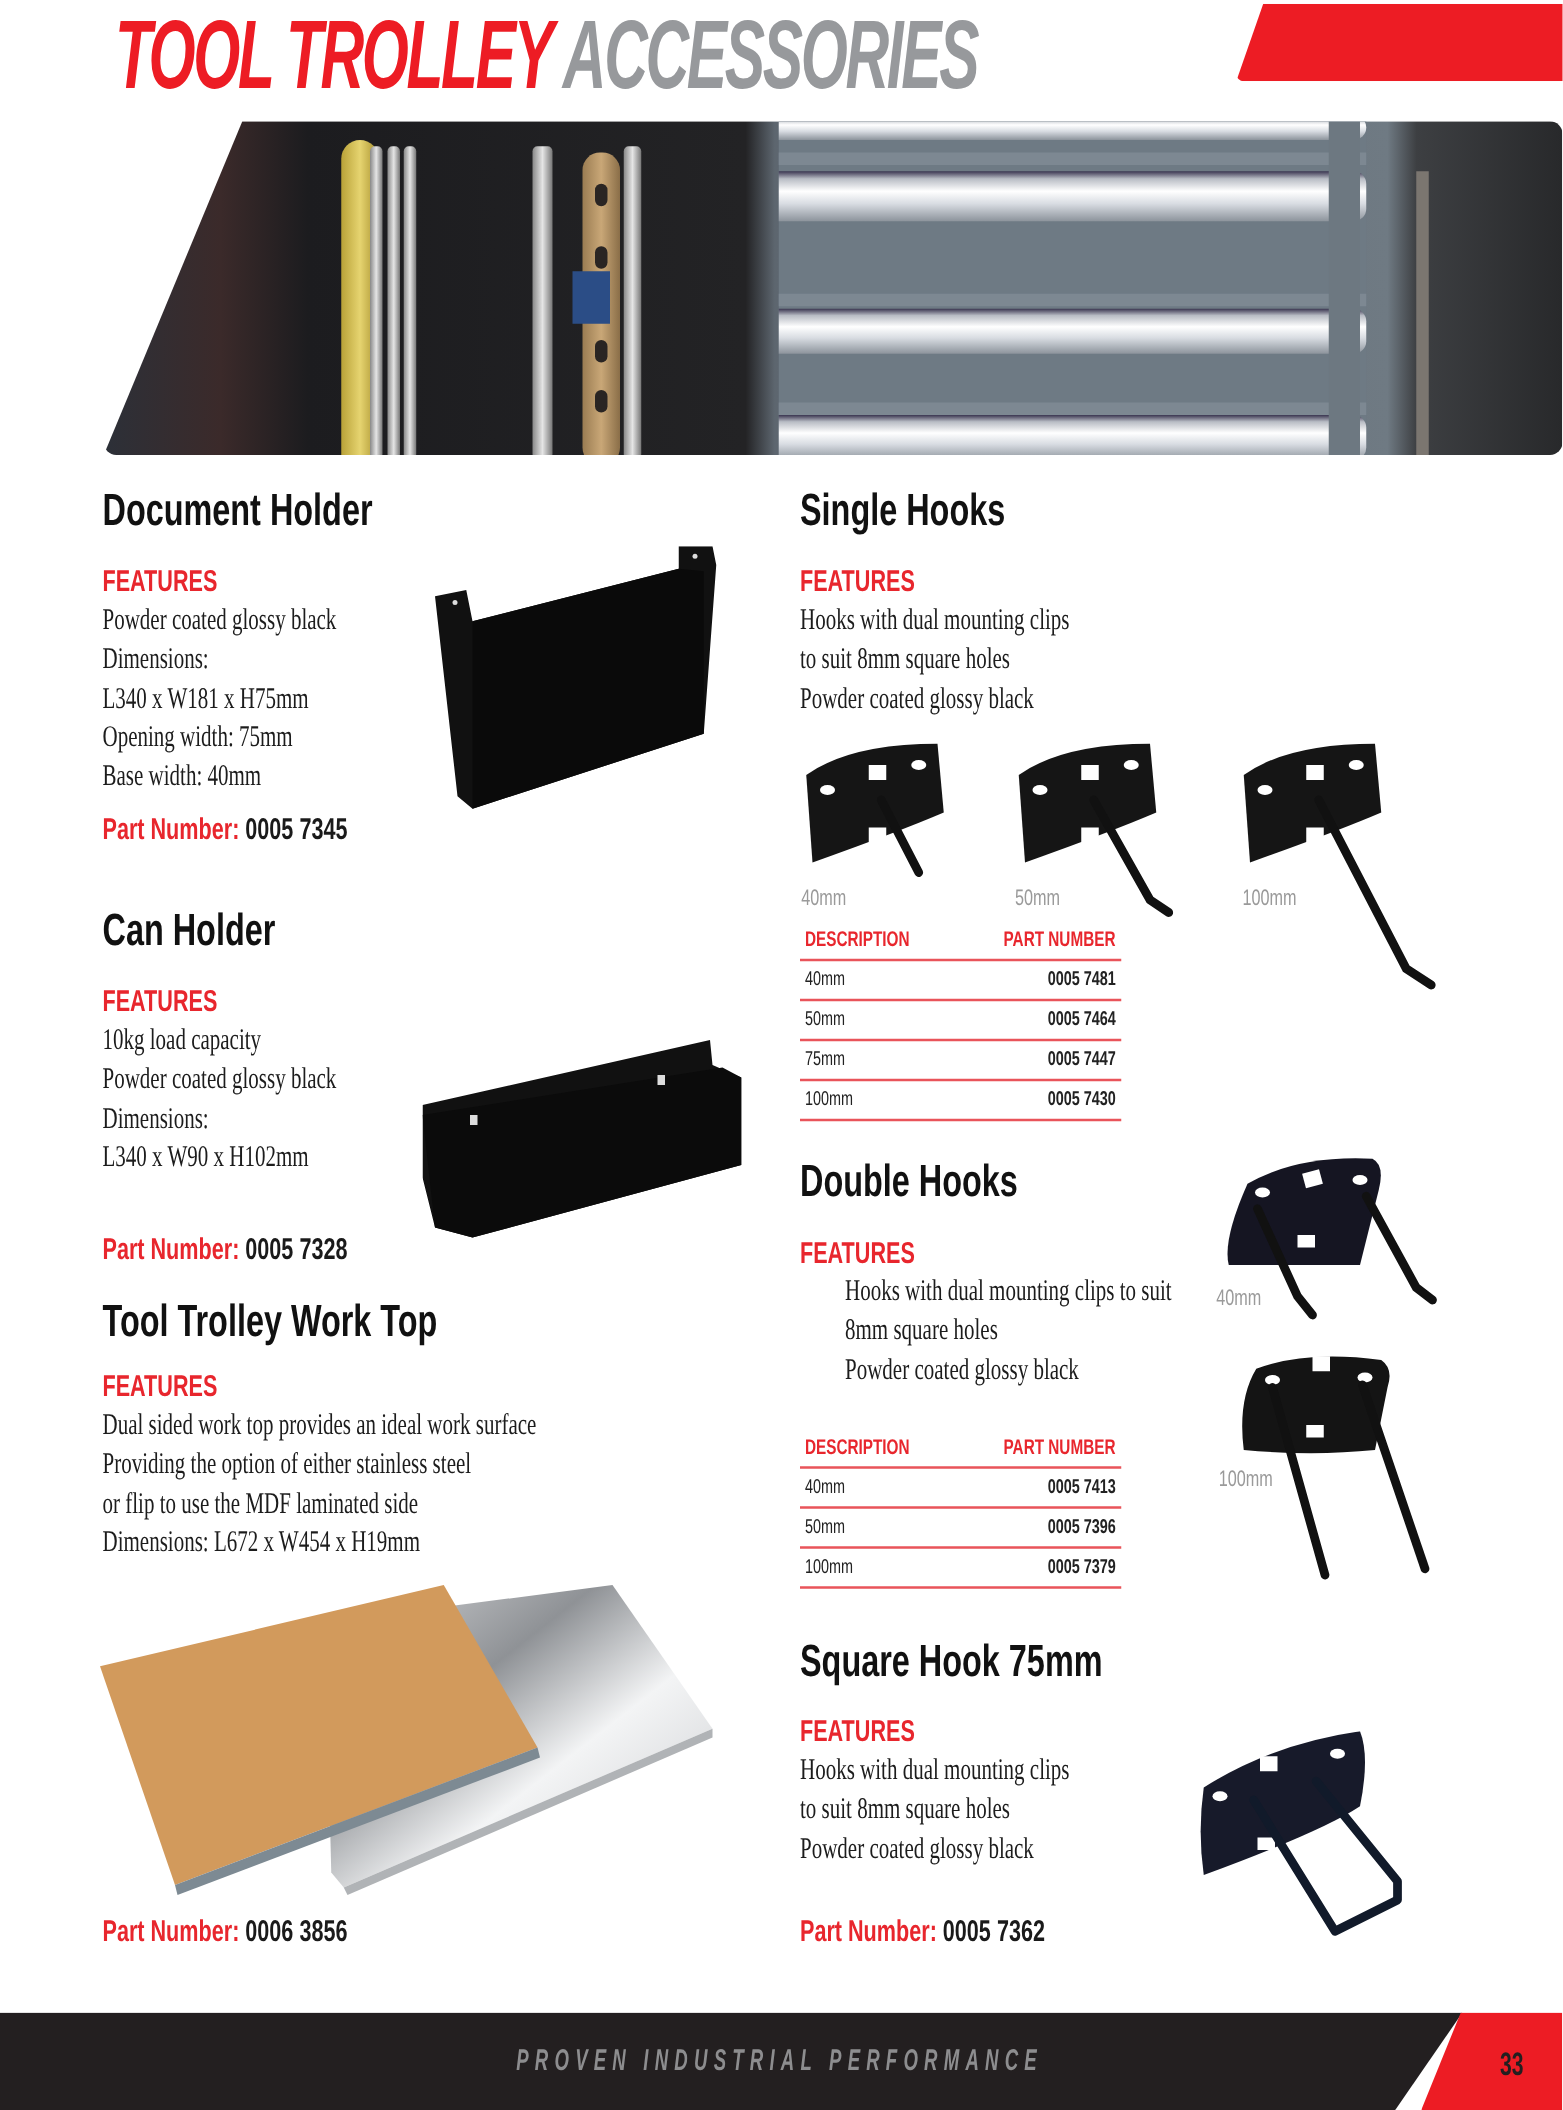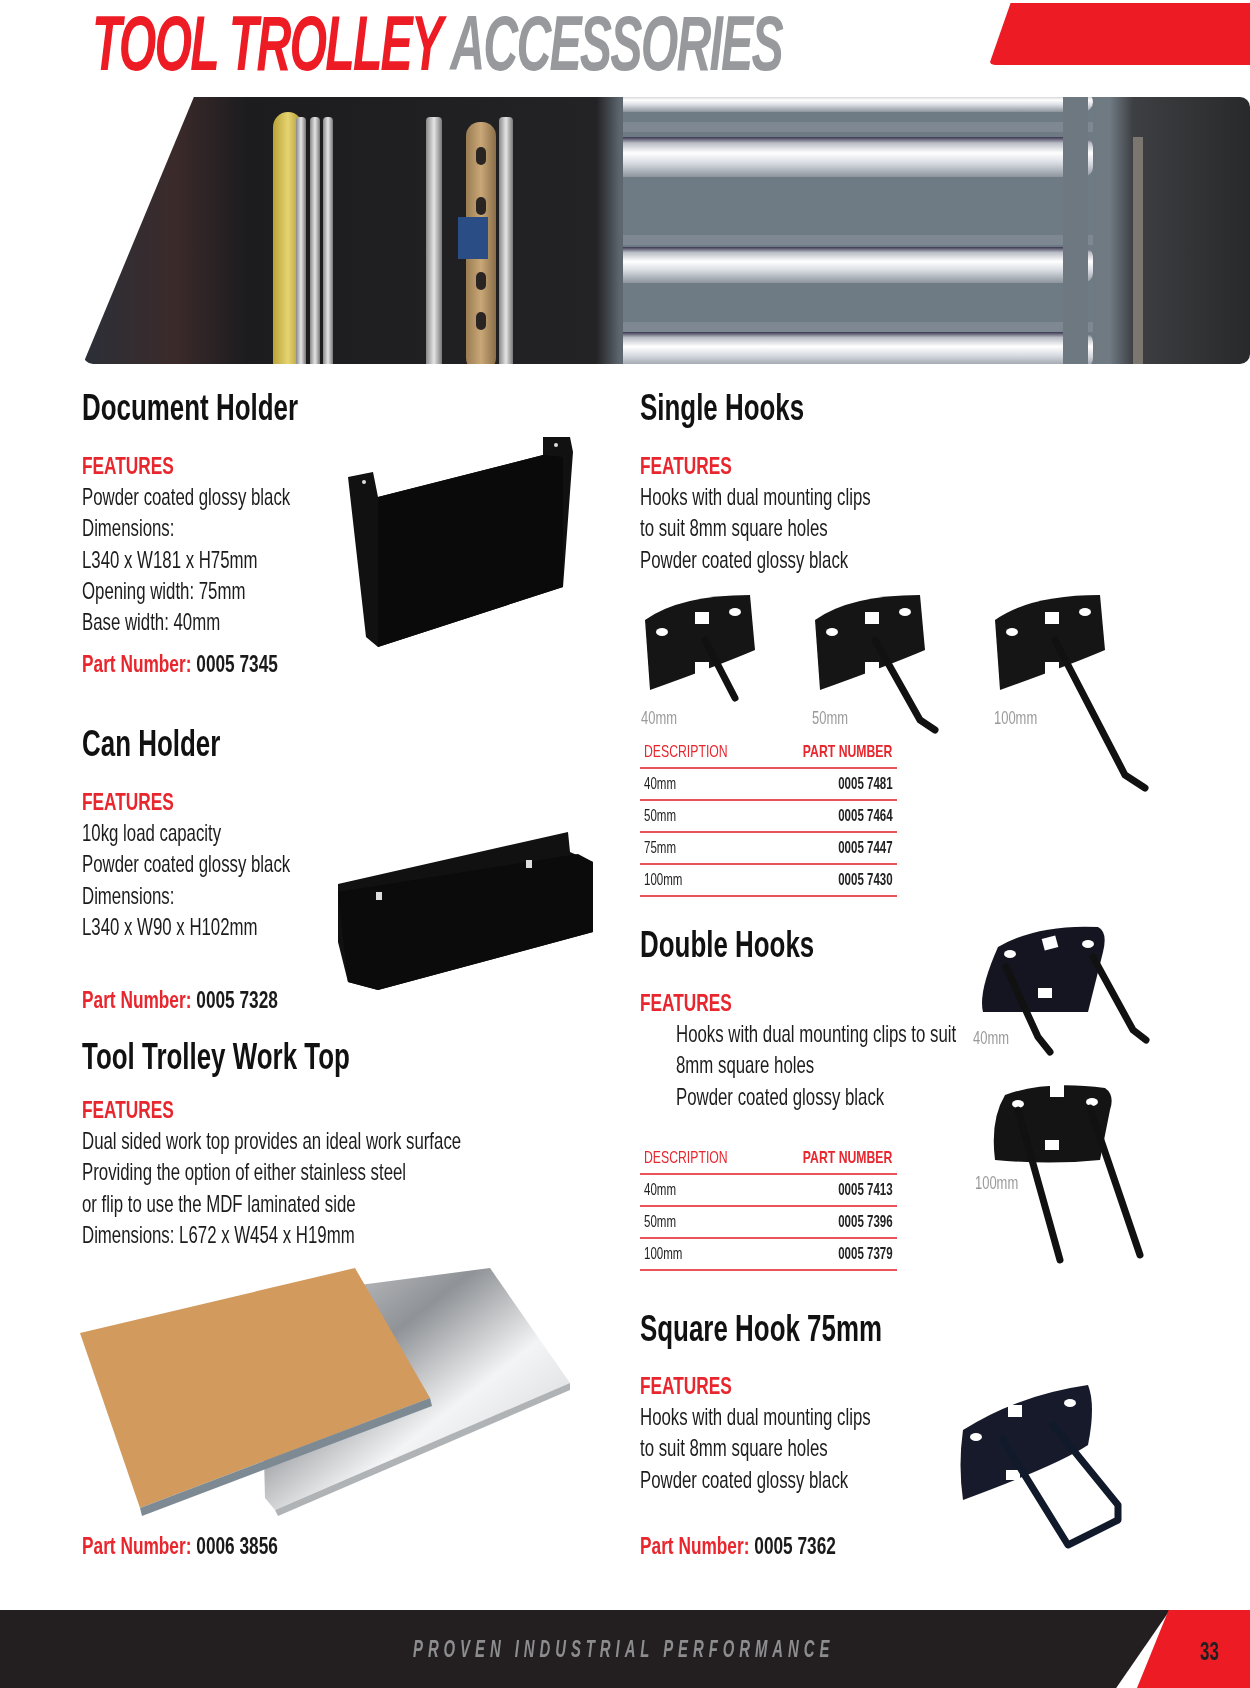--- a/index.html
+++ b/index.html
@@ -42,36 +42,36 @@
 
   
   .sec-title {
     position: absolute; font-weight: 700; font-size: 36px; line-height: 40px; color: #111;
     transform: scaleX(0.72); transform-origin: left top; white-space: nowrap;
   }
   .features-label {
     position: absolute; font-weight: 700; font-size: 24px; line-height: 26px; color: #e8262d;
     transform: scaleX(0.72); transform-origin: left top; white-space: nowrap;
   }
-  .feat-list { position: absolute; list-style: none; }
+  .feat-list { position: absolute; list-style: none; font-family: Liberation Serif, serif; }
   .feat-list li {
     font-size: 24px; line-height: 31.3px; color: #1c1c1c;
     transform: scaleX(0.70); transform-origin: left top; white-space: nowrap; height: 31.3px;
   }
   .part-line {
     position: absolute; font-weight: 700; font-size: 24px; line-height: 26px; white-space: nowrap;
     transform: scaleX(0.72); transform-origin: left top;
   }
   .part-line .pl { color: #e8262d; }
   .part-line .pv { color: #1a1a1a; }
 
   
   .spec-table { position: absolute; width: 255px; border-collapse: collapse; }
   .spec-table th {
-    font-size: 17px; font-weight: 400; color: #e8262d; height: 32px; padding: 0 4px;
+    font-size: 17px; font-weight: 700; color: #e8262d; height: 32px; padding: 0 4px;
     border-bottom: 2px solid #e9545a; white-space: nowrap;
   }
   .spec-table td { font-size: 16px; height: 32px; padding: 0 4px; border-bottom: 2px solid #e9545a; white-space: nowrap; color: #222; }
   .spec-table .l { text-align: left; }
   .spec-table .r { text-align: right; font-weight: 700; }
   .sq { display: inline-block; transform: scaleX(0.72); }
   .spec-table .l .sq { transform-origin: left center; }
   .spec-table .r .sq { transform-origin: right center; }
 
   .size-caption {

